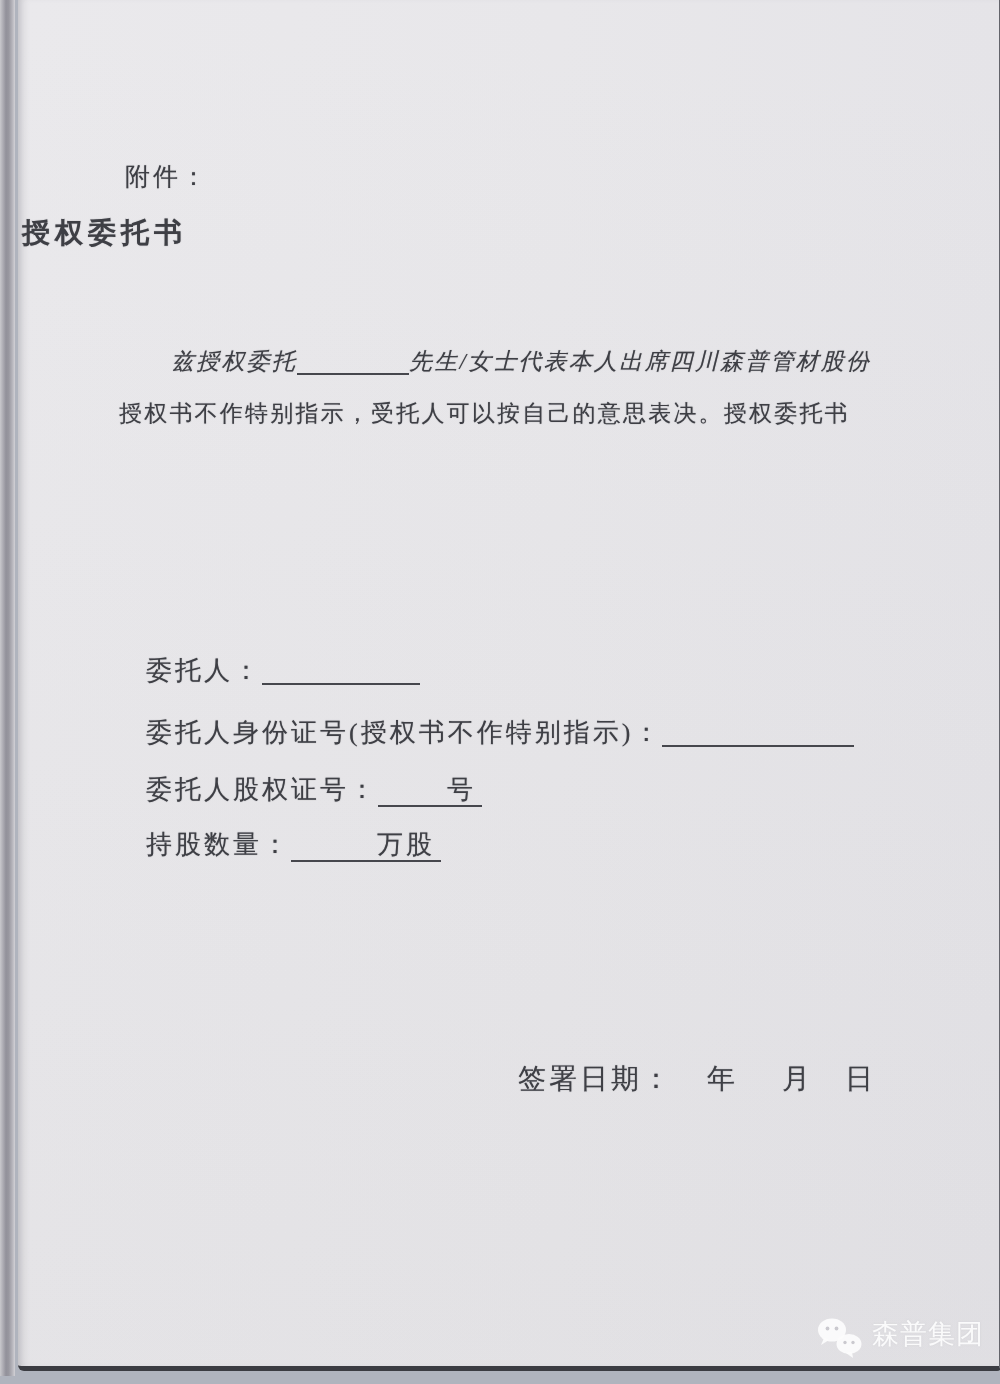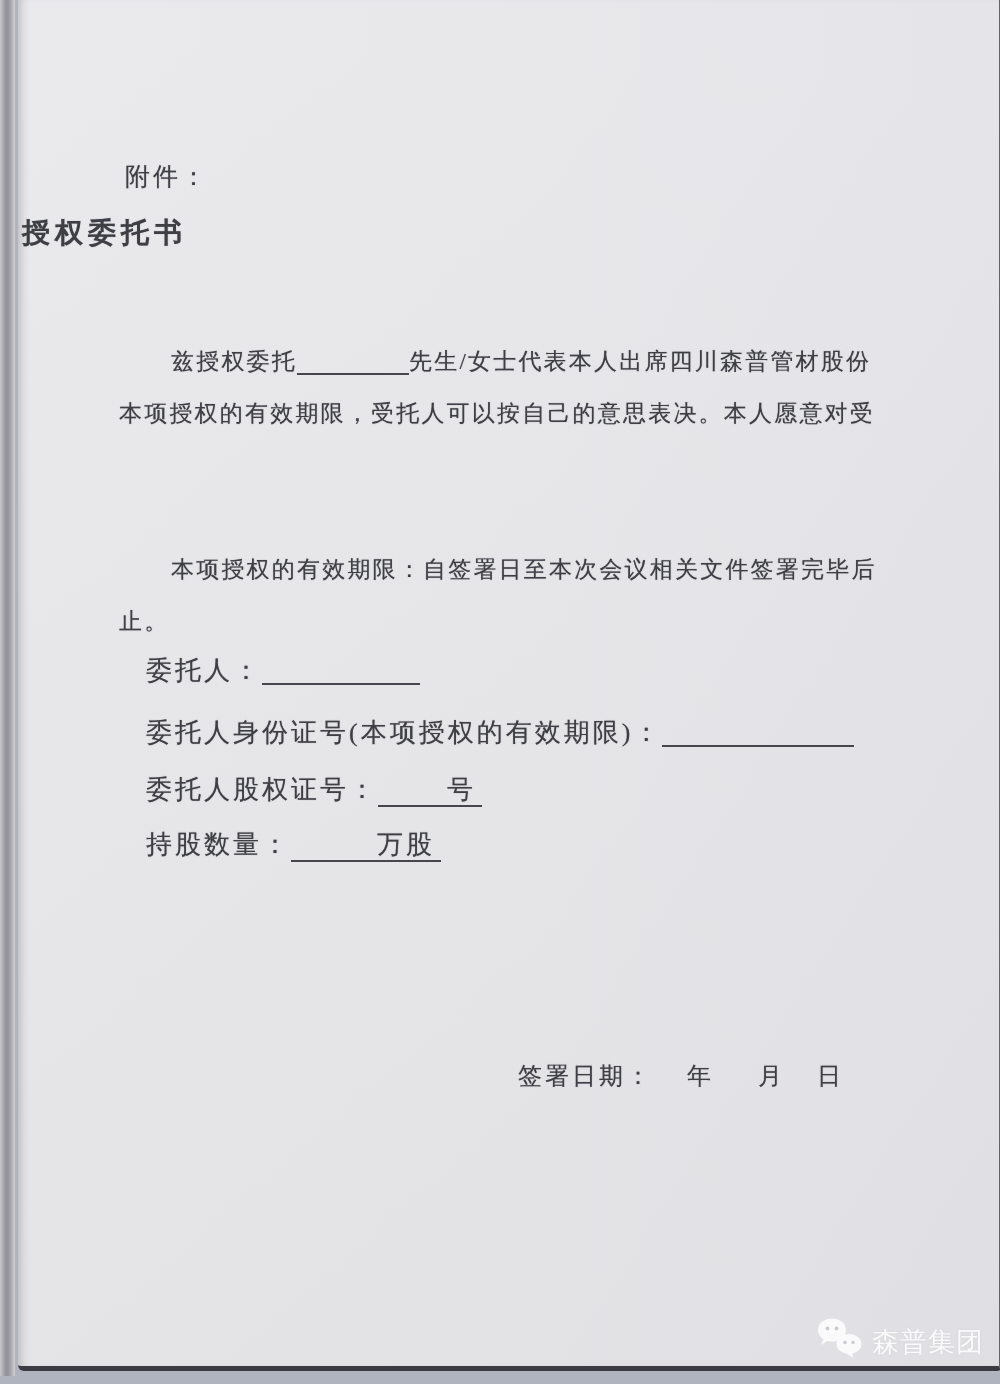--- a/index.html
+++ b/index.html
@@ -42,21 +42,21 @@
     font-size:28px; font-weight:600; letter-spacing:5px;
   }
 
   .para { position:absolute; left:101px; width:800px; }
   .para1 { top:336px; }
   .para2 { top:544px; }
   .pline {
     height:52px; line-height:52px; white-space:nowrap;
     font-size:23px; letter-spacing:2.2px;
   }
-  .indent { padding-left:52px; }
+  .indent { padding-left:52px;font-style:italic; }
 
   .blank {
     display:inline-block; height:5px;
     border-bottom:2px solid #46474d;
     vertical-align:-6px;
   }
   .inline-blank { width:112px; }
   .blank-filled {
     display:inline-block;
     border-bottom:2px solid #46474d;
@@ -66,64 +66,60 @@
 
   .field-row {
     position:absolute; left:128px;
     font-size:26px; letter-spacing:3px; line-height:30px;
     white-space:nowrap;
   }
   .row-trustee { left:118px; }
 
   .sign-row {
     position:absolute; left:500px; top:1060px;
-    font-size:24px; letter-spacing:3px; white-space:nowrap;text-align:center;
+    font-size:28px; letter-spacing:3px; white-space:nowrap;text-align:center;
   }
   .ymd-y { margin-left:34px; }
   .ymd-m { margin-left:44px; }
   .ymd-d { margin-left:32px; }
 
   
   .watermark {
     position:absolute; left:816px; top:1316px;
-    display:flex; align-items:flex-end;
+    display:flex; align-items:flex-start;
     color:rgba(255,255,255,0.88);
     font-size:27px; letter-spacing:1px;
     text-shadow:0 0 2px rgba(200,200,205,0.6);
   }
   .wicon { width:50px; height:44px; margin-right:6px; opacity:0.92; }
 </style>
 </head>
 <body>
 
 <div class="page">
   <div class="edge-strip"></div>
 
   <div class="paper">
 
     <div class="attachment">附件：</div>
 
     <div class="title">授权委托书</div>
 
     <div class="para para1">
       <div class="pline indent"><span>兹授权委托</span><span class="blank inline-blank"></span><span>先生/女士代表本人出席四川森普管材股份</span></div>
-      <div class="pline">本项授权的有效期限，受托人可以按自己的意思表决。本人愿意对受</div>
+      <div class="pline">授权书不作特别指示，受托人可以按自己的意思表决。授权委托书</div>
     </div>
 
-    <div class="para para2">
-      <div class="pline indent">本项授权的有效期限：自签署日至本次会议相关文件签署完毕后</div>
-      <div class="pline">止。</div>
-    </div>
 
     <div class="field-row" style="top:656px">
       <span>委托人：</span><span class="blank" style="width:158px"></span>
     </div>
 
     <div class="field-row" style="top:718px">
-      <span>委托人身份证号(本项授权的有效期限)：</span><span class="blank" style="width:192px"></span>
+      <span>委托人身份证号(授权书不作特别指示)：</span><span class="blank" style="width:192px"></span>
     </div>
 
     <div class="field-row" style="top:775px">
       <span>委托人股权证号：</span><span class="blank-filled" style="width:104px"><span>号</span></span>
     </div>
 
     <div class="field-row" style="top:830px">
       <span>持股数量：</span><span class="blank-filled" style="width:150px"><span>万股</span></span>
     </div>
 

